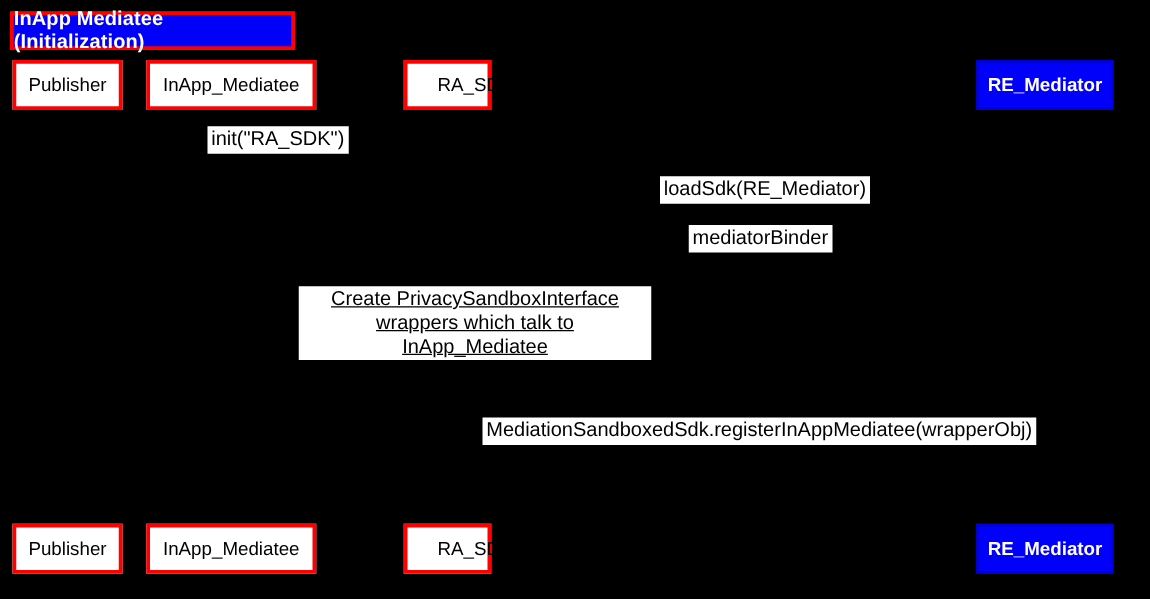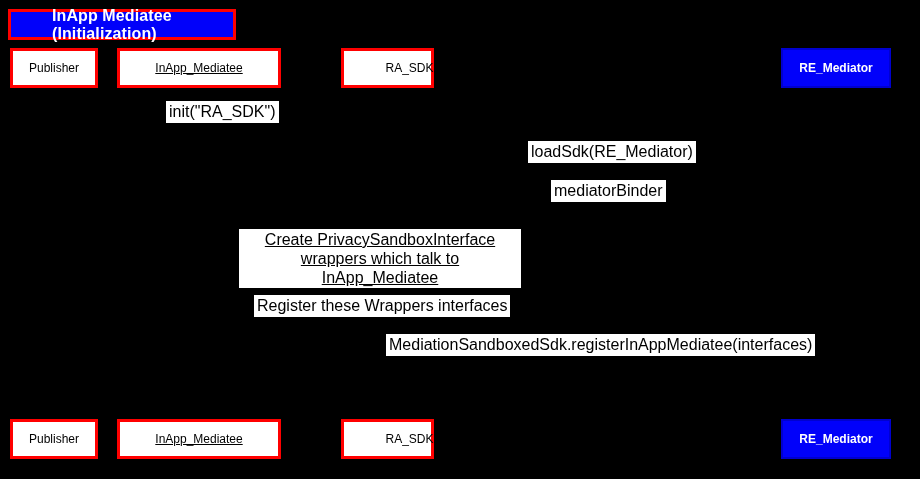--- a/index.html
+++ b/index.html
@@ -22,43 +22,42 @@
   .title-box{
     position:absolute;left:8px;top:9px;
     width:228px;height:31px;
     box-sizing:border-box;
     background:var(--highlight-fill);
     border:3px solid var(--box-border);
     color:var(--text-light);
     font-size:16px;font-weight:bold;
     display:flex;align-items:center;justify-content:center;
     letter-spacing:0.1px;
-    padding-left:41px;
   }
   .actor{
     position:absolute;height:40px;
     box-sizing:border-box;
     background:var(--box-fill);
     border:3px solid var(--box-border);
     color:var(--text-dark);
-    font-size:12px;
+    font-size:15px;
     display:flex;align-items:center;justify-content:center;
     white-space:nowrap;
   }
   .actor.blue{
     background:var(--highlight-fill);
     border:2px solid #0000cf;
     color:var(--text-light);
     font-weight:bold;
   }
   .row-top{top:48px;}
   .row-bottom{top:419px;}
   .pos-publisher{left:10px;width:88px;}
-  .pos-inapp{left:117px;width:164px;text-decoration:underline;}
-  .pos-rasdk{left:341px;width:93px;padding-left:44px;}
+  .pos-inapp{left:117px;width:136px;}
+  .pos-rasdk{left:323px;width:70px;padding-left:44px;}
   .pos-remediator{left:781px;width:110px;}
   .msg{
     position:absolute;
     background:var(--label-bg);
     color:var(--text-dark);
     font-size:16px;line-height:20px;
     padding:1px 3px;
     white-space:pre-line;
   }
   .m1{left:166px;top:101px;}
@@ -79,21 +78,20 @@
   <div class="actor row-top pos-publisher">Publisher</div>
   <div class="actor row-top pos-inapp">InApp_Mediatee</div>
   <div class="actor row-top pos-rasdk">RA_SDK</div>
   <div class="actor blue row-top pos-remediator">RE_Mediator</div>
 
   <div class="msg m1">init("RA_SDK")</div>
   <div class="msg m2">loadSdk(RE_Mediator)</div>
   <div class="msg m3">mediatorBinder</div>
   <div class="msg m4">Create PrivacySandboxInterface
 wrappers which talk to InApp_Mediatee</div>
-  <div class="msg m5">Register these Wrappers interfaces</div>
-  <div class="msg m6">MediationSandboxedSdk.registerInAppMediatee(interfaces)</div>
+  <div class="msg m6">MediationSandboxedSdk.registerInAppMediatee(wrapperObj)</div>
 
   <div class="actor row-bottom pos-publisher">Publisher</div>
   <div class="actor row-bottom pos-inapp">InApp_Mediatee</div>
   <div class="actor row-bottom pos-rasdk">RA_SDK</div>
   <div class="actor blue row-bottom pos-remediator">RE_Mediator</div>
 
 </div>
 
 </body></html>

